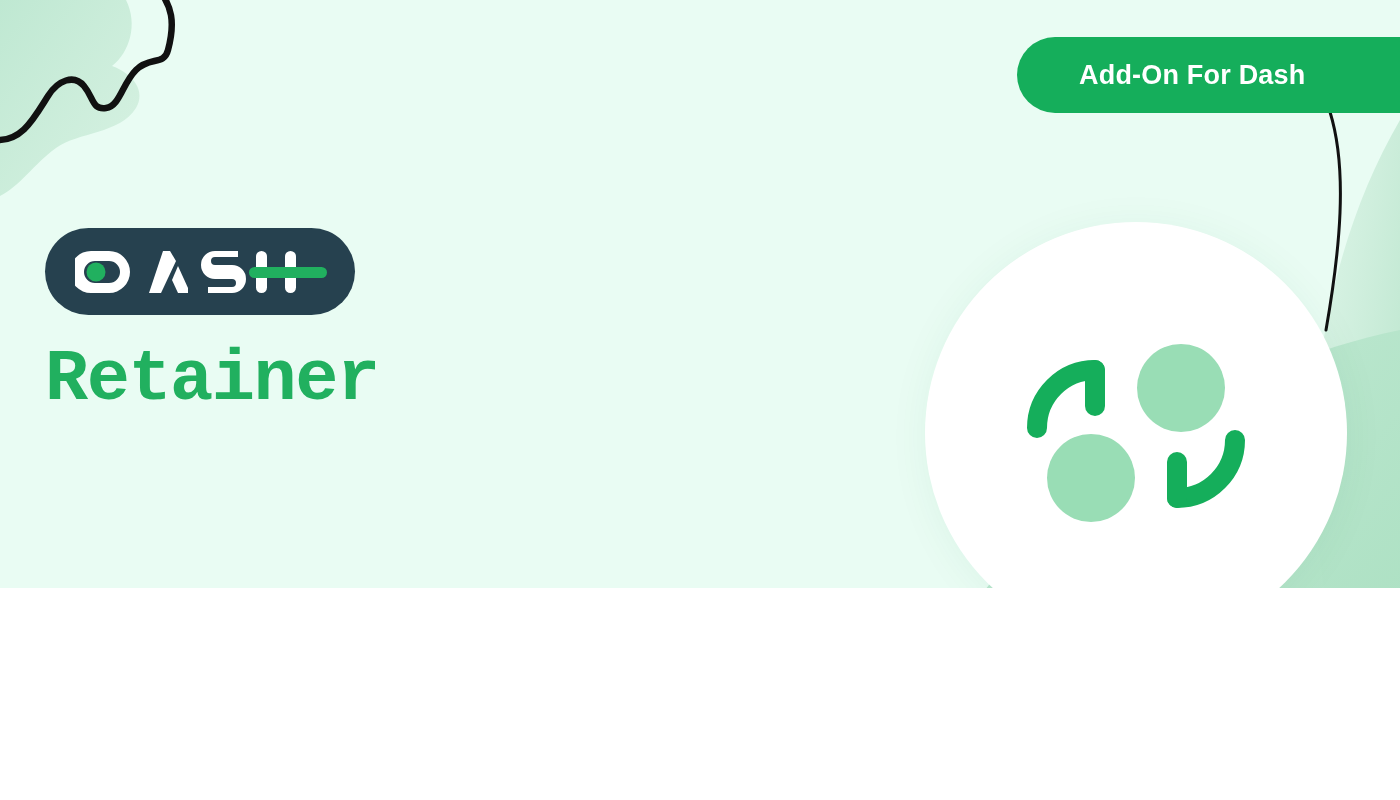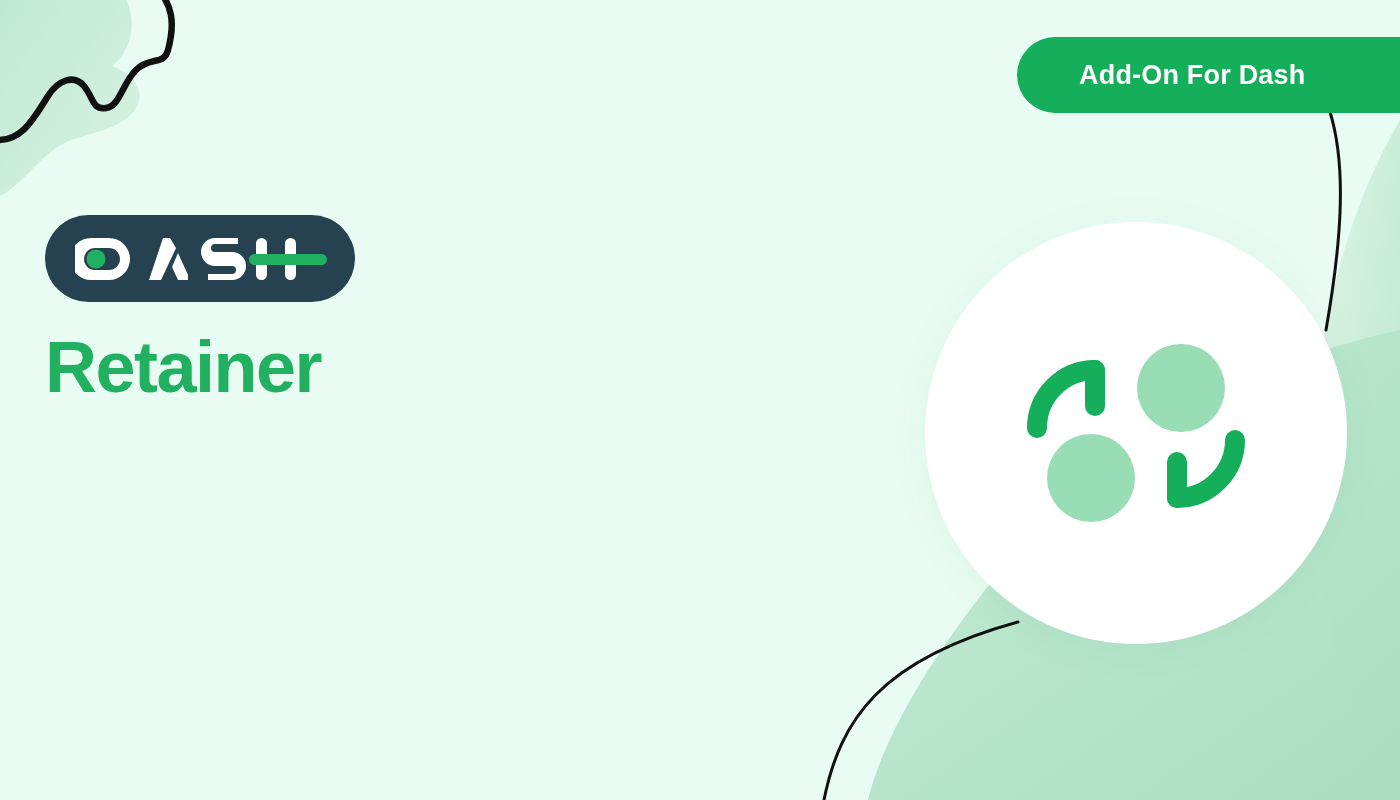--- a/index.html
+++ b/index.html
@@ -6,21 +6,21 @@
   * { margin:0; padding:0; box-sizing:border-box; }
 
   html, body {
     width:1400px; height:800px;
     overflow:hidden;
     font-family:"Liberation Sans", sans-serif;
   }
 
   #banner {
     position:relative;
-    width:1400px; height:800px;
+    width:1400px; height:588px;
     background:#e9fcf3;
     overflow:hidden;
   }
 
   
   .bg-layer {
     position:absolute;
     inset:0;
     width:1400px; height:800px;
     pointer-events:none;
@@ -41,22 +41,23 @@
     color:#ffffff;
     font-size:27px;
     font-weight:bold;
     letter-spacing:0.2px;
     white-space:nowrap;
   }
 
   
   #content {
     position:absolute;
-    left:45px; top:215px;
+    left:45px; top:228px;
     width:790px;
+    font-family:Liberation Mono, monospace;
   }
 
   
   #logo-pill {
     width:310px; height:87px;
     background:#26414f;
     border-radius:44px;
     position:relative;
   }
   #logo-pill .logo-mark {

